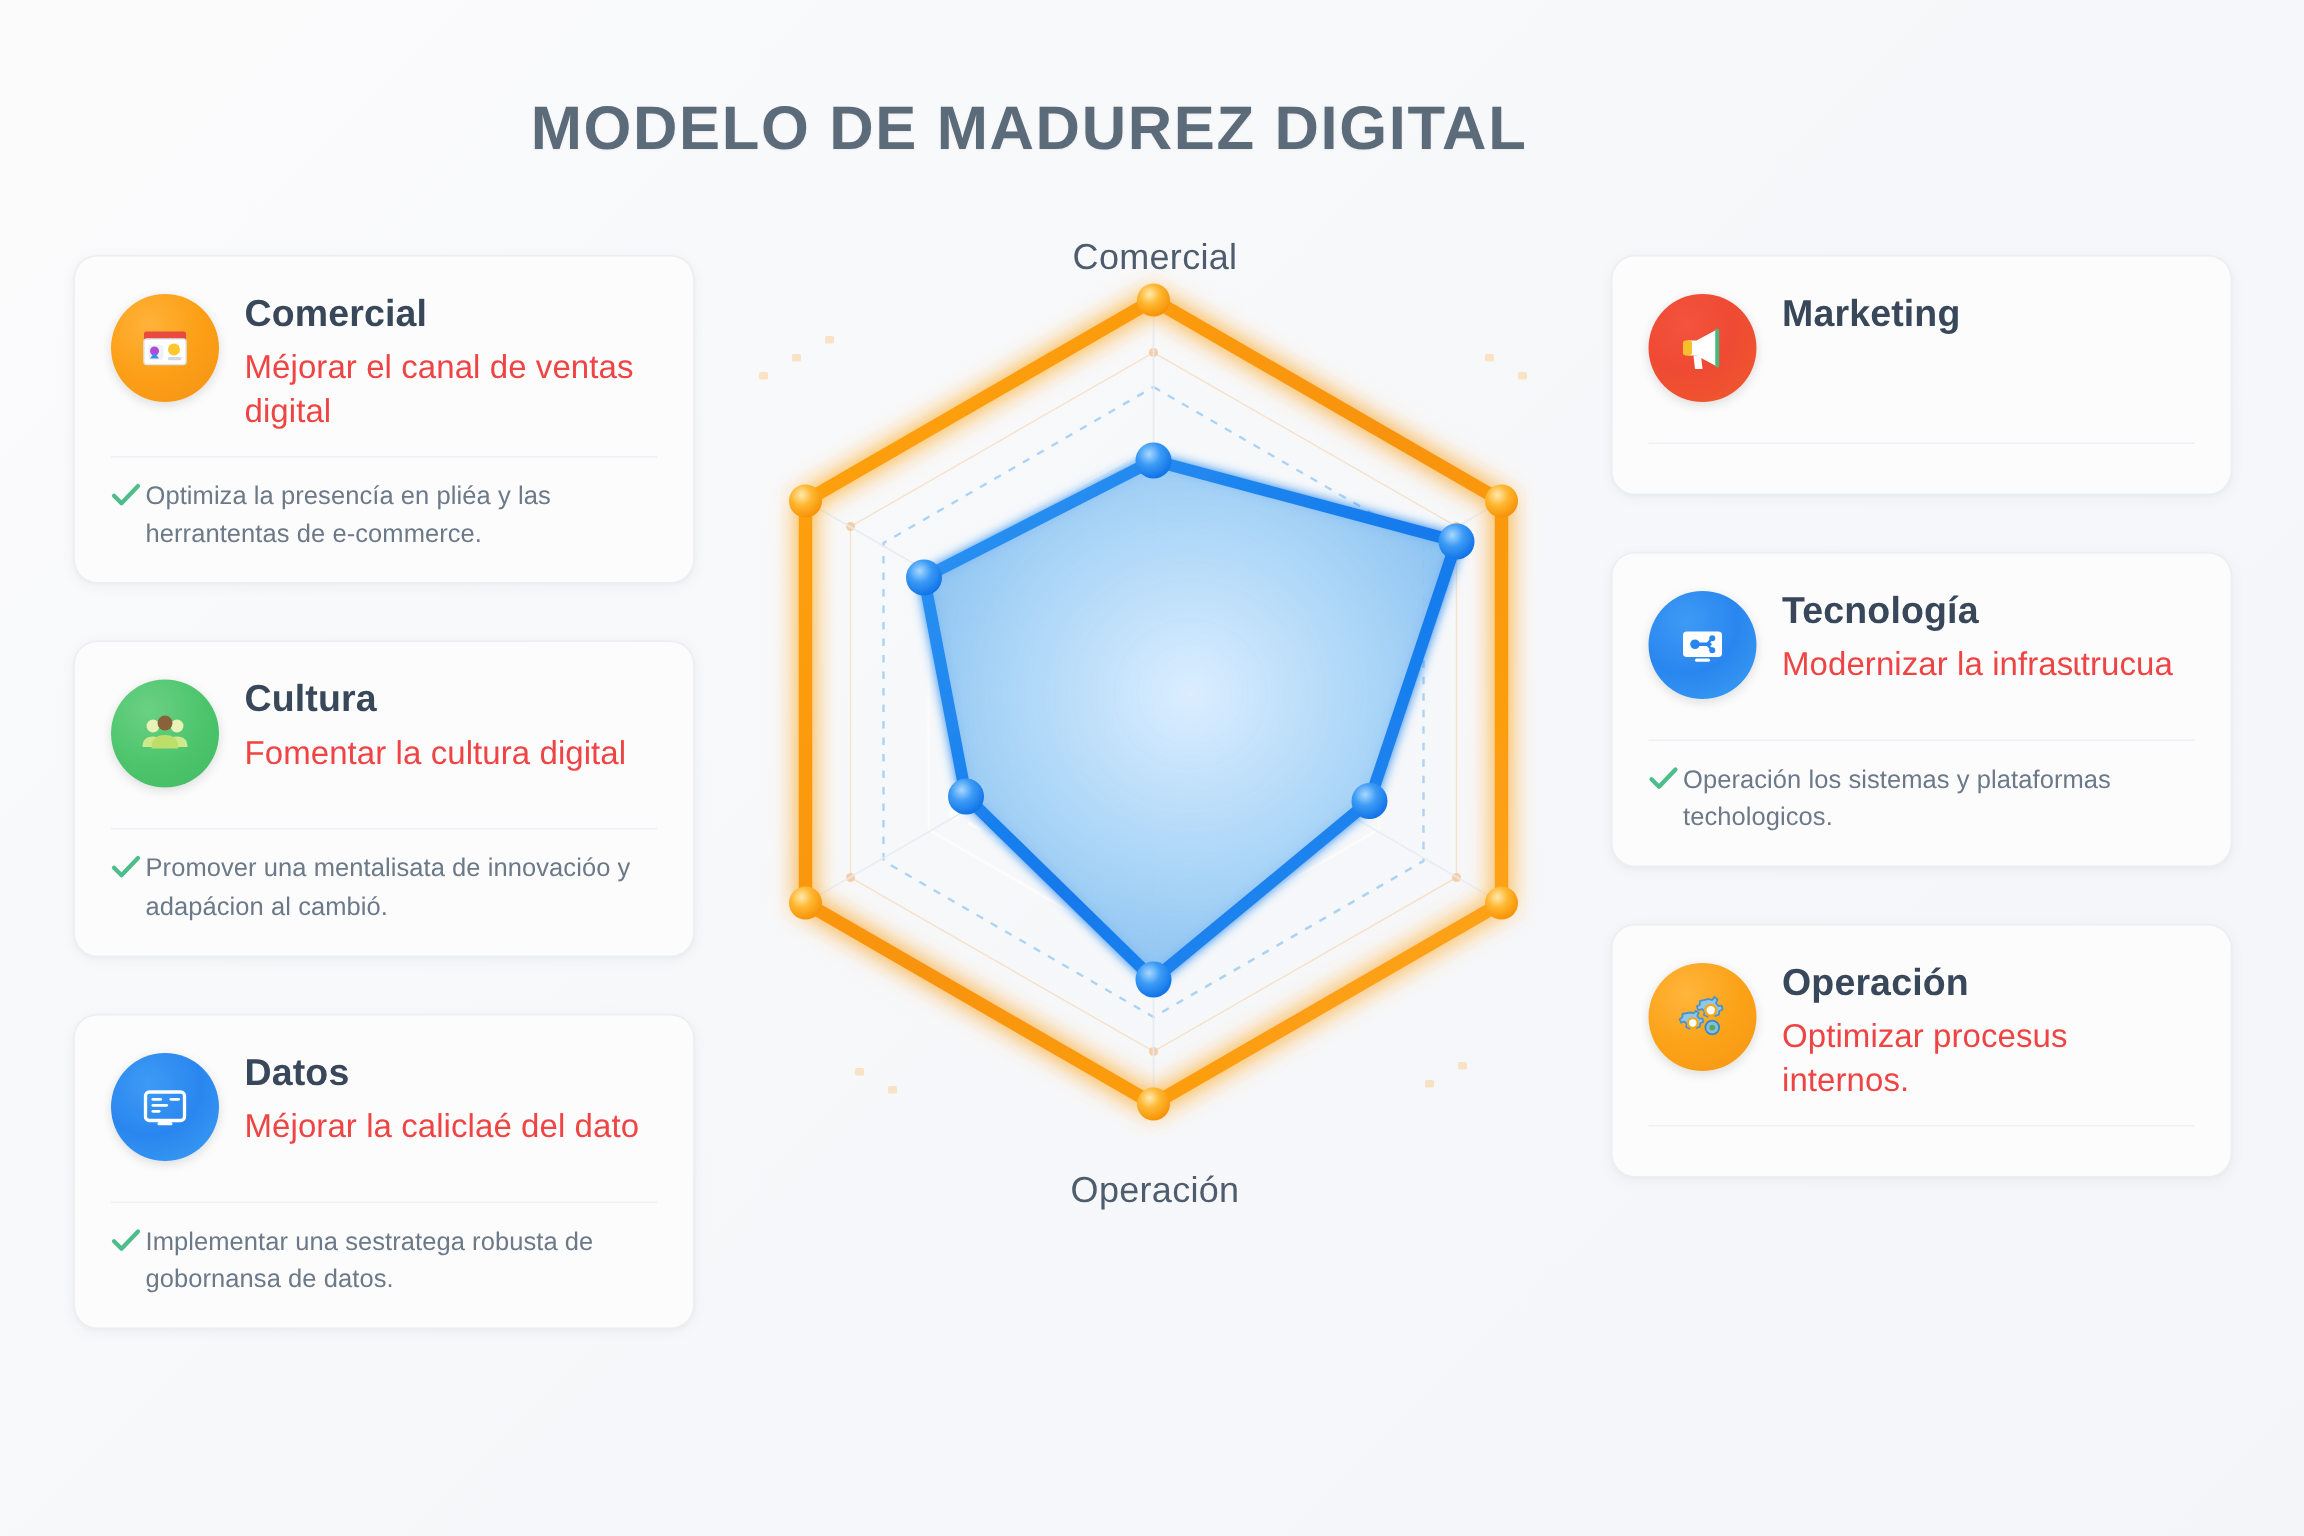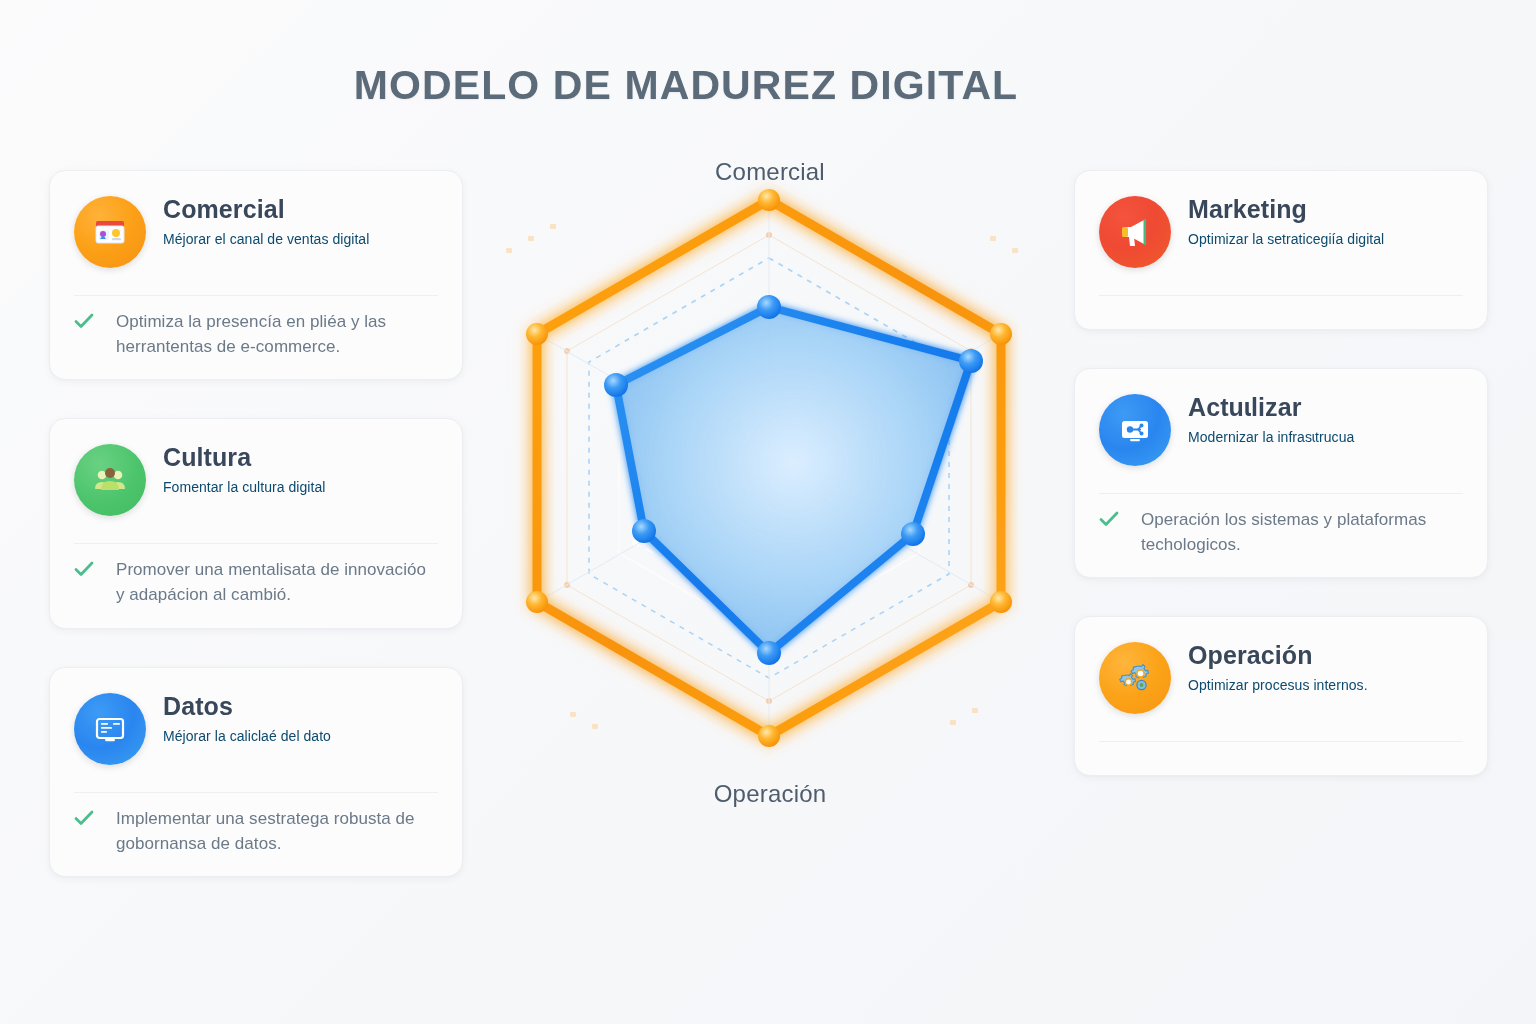--- a/index.html
+++ b/index.html
@@ -73,35 +73,35 @@
 
   .card-title {
     font-size: 25px;
     font-weight: bold;
     color: #38475a;
     line-height: 1.12;
     margin-bottom: 7px;
     letter-spacing: .1px;
   }
   .card-sub {
-    font-size: 14px;
-    color: #0c4a6e;
+    font-size: 22px;
+    color: #ef4444;
     line-height: 1.32;
     letter-spacing: .05px;
   }
 
   .divider {
     height: 1px;
     background: #edeff2;
     margin: 16px 0 13px 0;
   }
 
   .bullet {
     display: flex;
-    gap: 22px;
+    gap: 3px;
     align-items: flex-start;
   }
   .check {
     flex: 0 0 20px;
     margin-top: 4px;
     color: #4dbd8b;
   }
   .bullet-text {
     font-size: 17px;
     color: #6b7988;
@@ -356,41 +356,40 @@
       <div class="icon-circle ic-red">
         <svg width="40" height="40" viewBox="0 0 40 40">
           <path d="M10 15 h6 l13 -7 v24 l-13 -7 h-6 z" fill="#ffffff"></path>
           <rect x="7" y="15" width="6" height="10" rx="1.6" fill="#f5c02c"></rect>
           <path d="M14 25 h5 l1 9 h-5 z" fill="#ffffff"></path>
           <rect x="28.5" y="7" width="2.6" height="26" rx="1.3" fill="#4ab87e"></rect>
         </svg>
       </div>
       <div class="card-titles">
         <div class="card-title">Marketing</div>
-        <div class="card-sub">Optimizar la setraticegiía digital</div>
       </div>
     </div>
     <div class="divider"></div>
   </div>
 
   <div class="card">
     <div class="card-head">
       <div class="icon-circle ic-blue">
         <svg width="38" height="38" viewBox="0 0 38 38">
           <rect x="6" y="10" width="26" height="17" rx="2.5" fill="#ffffff"></rect>
           <circle cx="14" cy="18.5" r="3.2" fill="#2a86ef"></circle>
           <path d="M17 18.5 h7" stroke="#2a86ef" stroke-width="2.2" stroke-linecap="round"></path>
           <circle cx="25.5" cy="14.5" r="2" fill="#2a86ef"></circle>
           <circle cx="25.5" cy="22.5" r="2" fill="#2a86ef"></circle>
           <path d="M22 18.5 l3.5 -4 M22 18.5 l3.5 4" stroke="#2a86ef" stroke-width="1.7" fill="none"></path>
           <rect x="14" y="28" width="10" height="2.2" rx="1.1" fill="#ffffff"></rect>
         </svg>
       </div>
       <div class="card-titles">
-        <div class="card-title">Actuɩlizar</div>
+        <div class="card-title">Tecnología</div>
         <div class="card-sub">Modernizar la infrasɩtrucua</div>
       </div>
     </div>
     <div class="divider"></div>
     <div class="bullet">
       <span class="check">
         <svg width="20" height="16" viewBox="0 0 20 16">
             <path d="M2 8.5 L7 13.5 L18 2" stroke="#4dbd8b" stroke-width="2.8" fill="none" stroke-linecap="round" stroke-linejoin="round"></path>
           </svg>
       </span>

